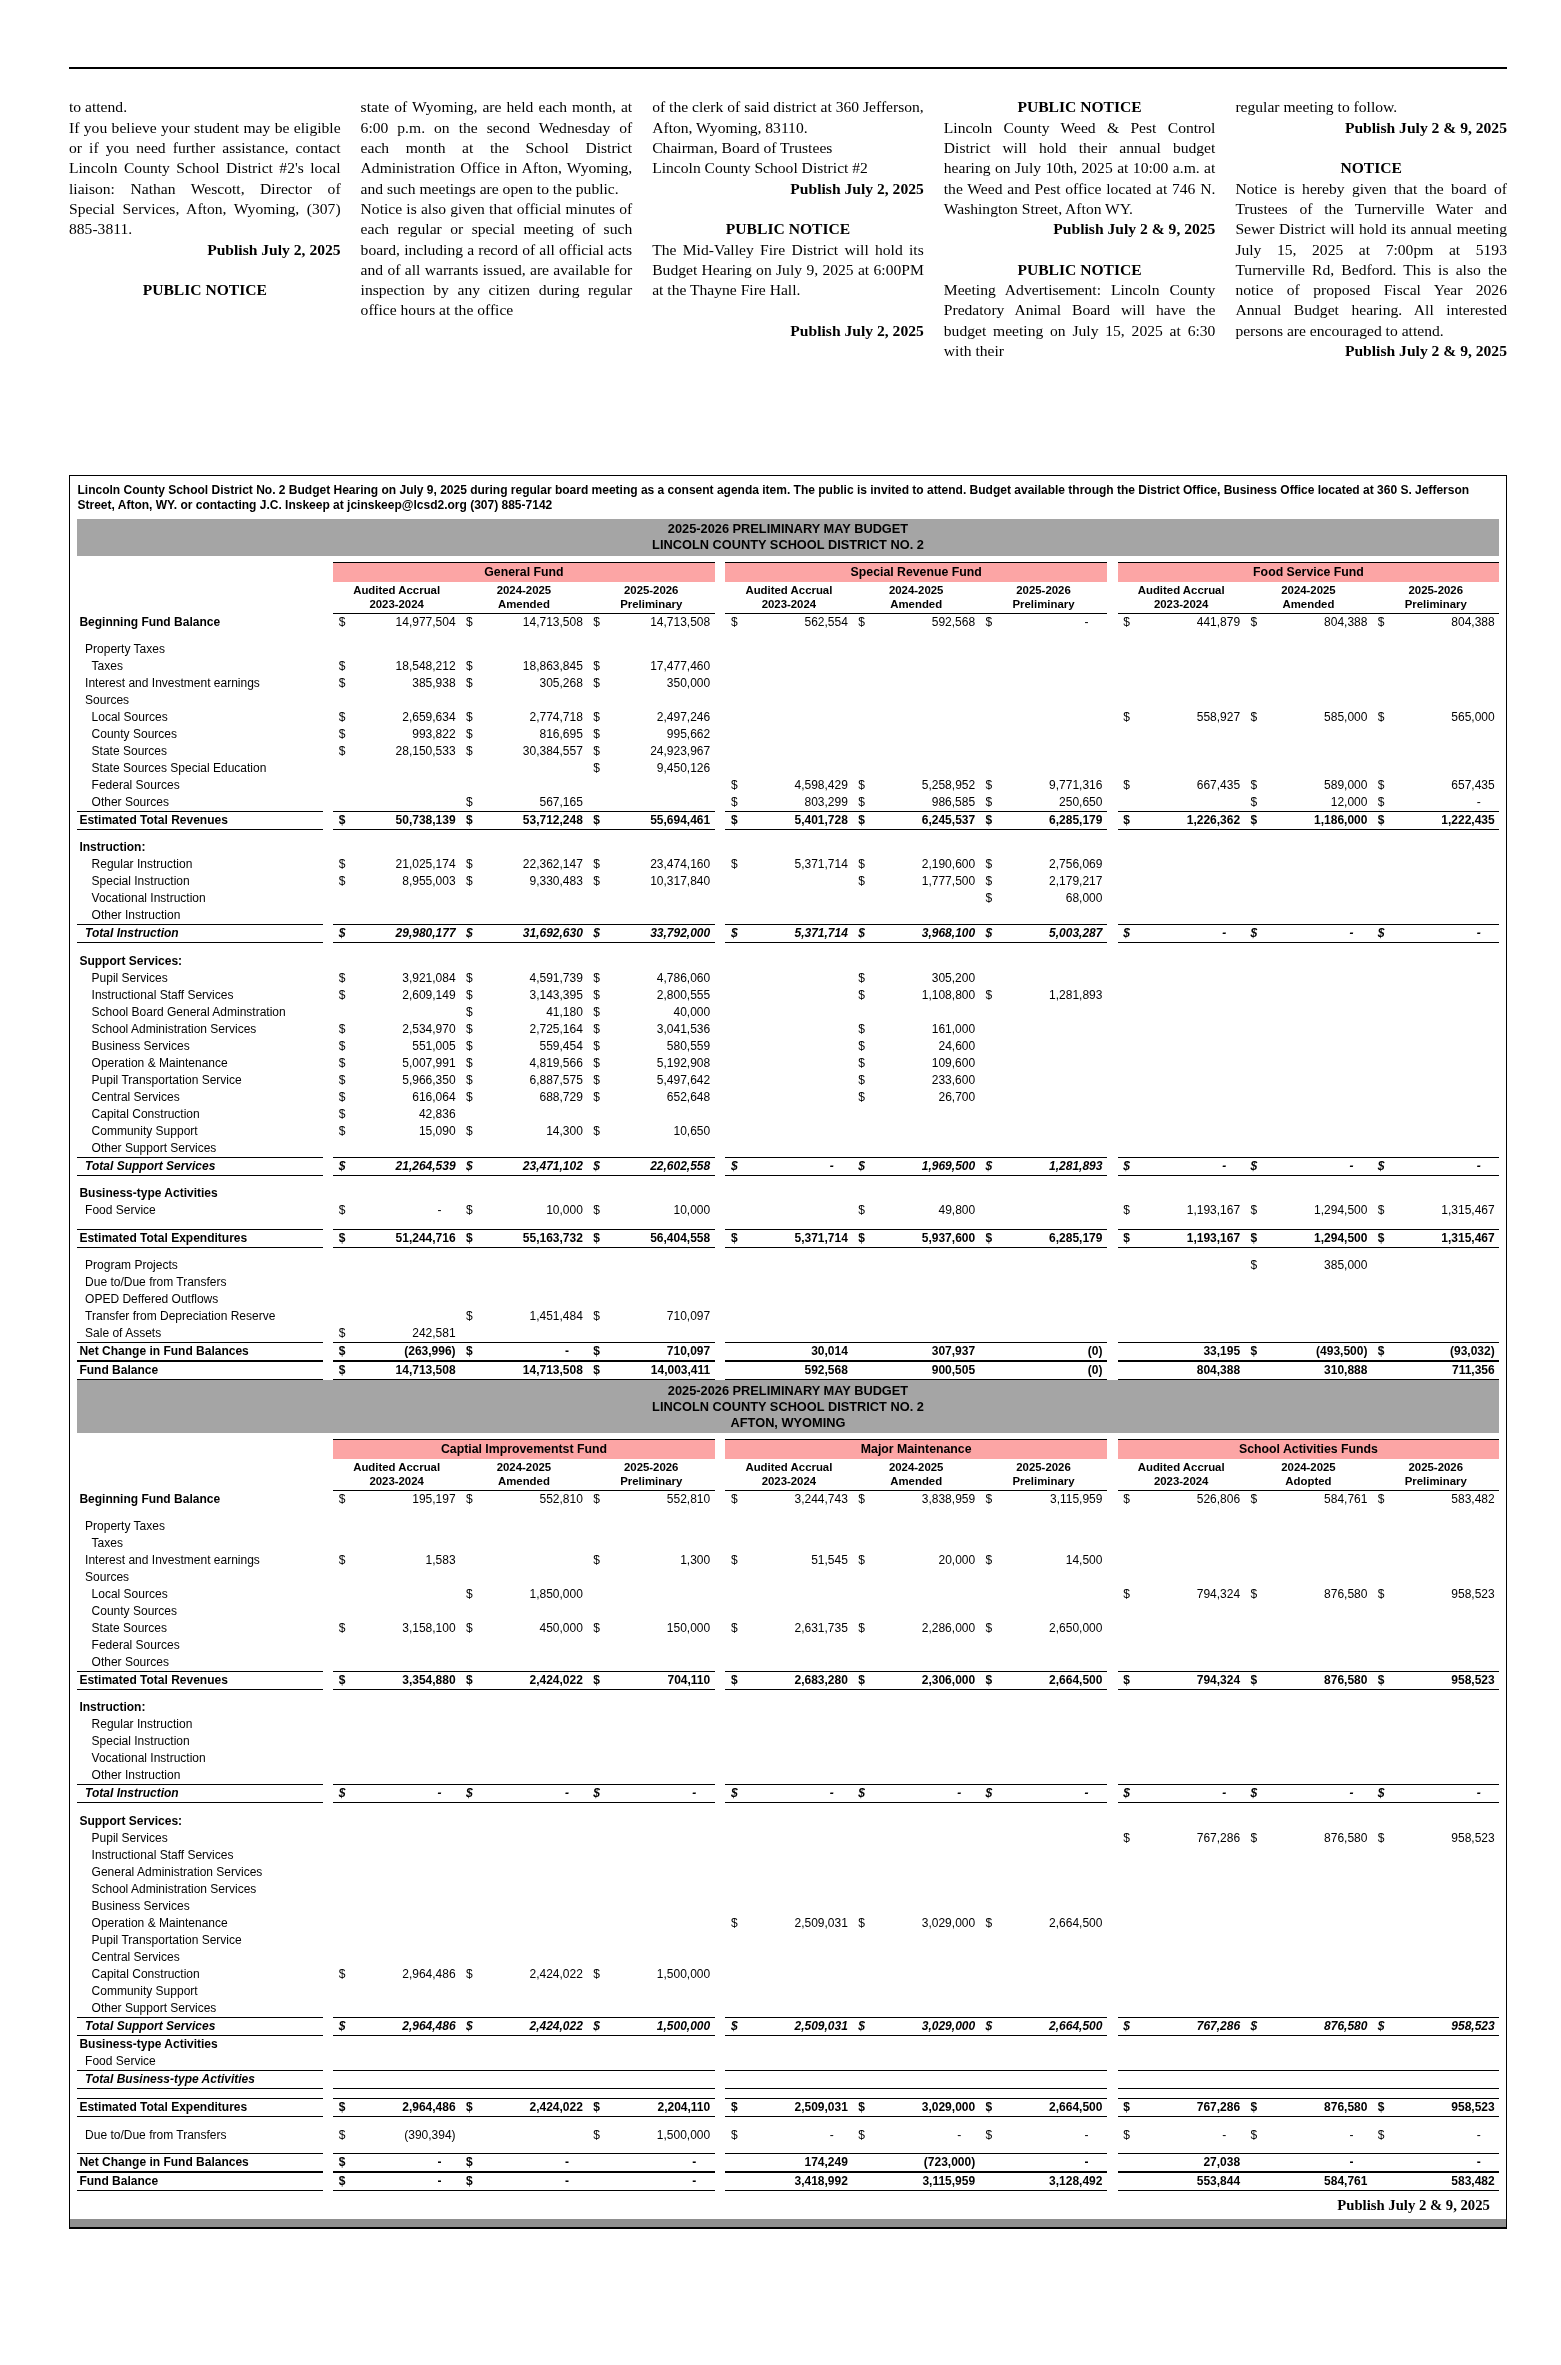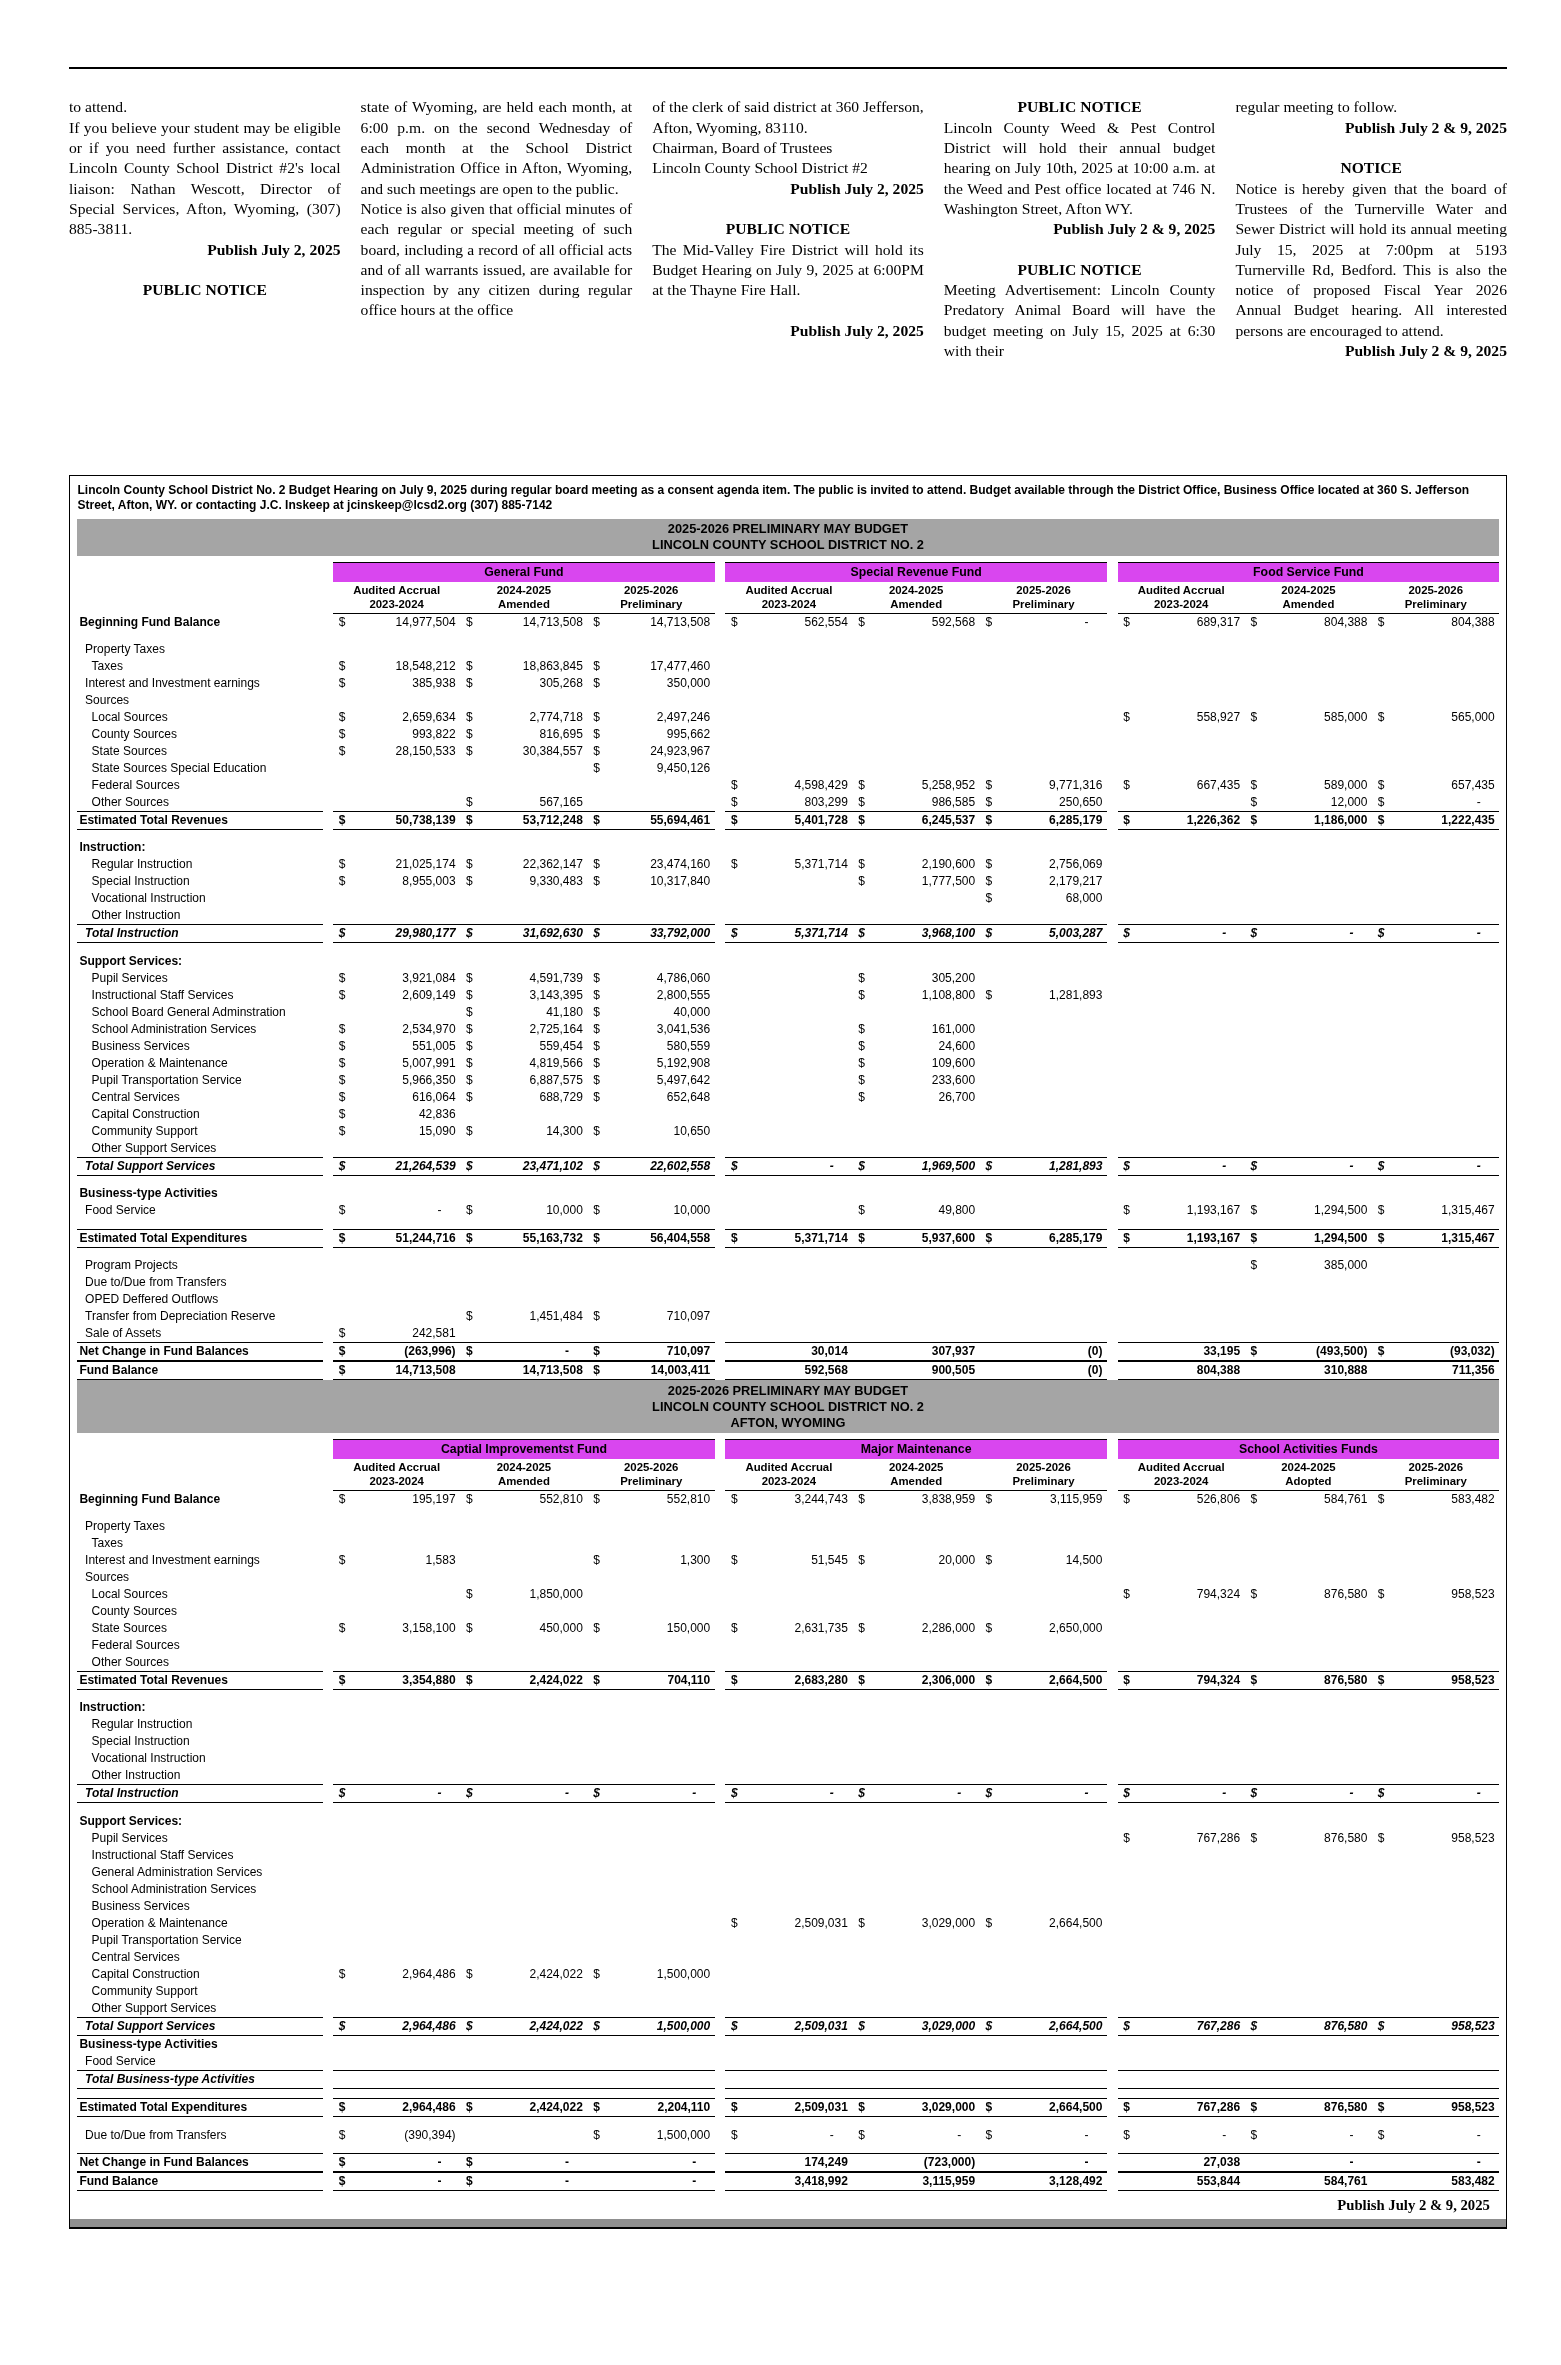--- a/index.html
+++ b/index.html
@@ -33,21 +33,21 @@
     padding: 5.7px 6.6px 0 6.6px;
     font-family: "Liberation Sans", sans-serif;
   }
   .intro { font-size: 12px; font-weight: bold; line-height: 14.7px; margin: 0.9px 0.9px 6.6px 0.9px; }
   .band { background: #a5a5a5; text-align: center; font-weight: bold; font-size: 12.8px; line-height: 16px; padding: 2.4px 0; margin-bottom: 5.7px; }
 
   .frow { display: flex; align-items: stretch; }
   .flabel { flex: 0 0 246px; padding-right: 3.8px; min-width: 0; }
   .fgroup { flex: 1 1 0; margin-left: 10.4px; display: flex; min-width: 0; }
 
-  .fundname { display: block; background: #d946ef; border-top: 1.4px solid #000; text-align: center; font-weight: bold; font-size: 12.3px; line-height: 19px; }
+  .fundname { display: block; background: #fca5a5; border-top: 1.4px solid #000; text-align: center; font-weight: bold; font-size: 12.3px; line-height: 19px; }
   .colhead { flex: 1 1 0; text-align: center; font-weight: bold; font-size: 11.4px; line-height: 13.7px; padding: 2.4px 0 1.9px 0; border-bottom: 1.4px solid #000; }
 
   .drow { min-height: 17px; }
   .lab { font-size: 12px; line-height: 17px; white-space: nowrap; overflow: hidden; }
   .ind0 { padding-left: 2.8px; } .ind1 { padding-left: 8.5px; } .ind2 { padding-left: 15px; }
   .cell { flex: 1 1 0; position: relative; display: flex; justify-content: flex-end; font-size: 12px; line-height: 17px; padding-right: 4.7px; min-width: 0; }
   .dollar { position: absolute; left: 5.7px; }
   .val.dash { padding-right: 14px; }
 
   .r-b .lab { font-weight: bold; }
@@ -191,21 +191,21 @@
               <span class="val">592,568</span>
             </div>
             <div class="cell">
               <span class="dollar">$</span>
               <span class="val dash">-</span>
             </div>
           </div>
           <div class="fgroup">
             <div class="cell">
               <span class="dollar">$</span>
-              <span class="val">689,317</span>
+              <span class="val">441,879</span>
             </div>
             <div class="cell">
               <span class="dollar">$</span>
               <span class="val">804,388</span>
             </div>
             <div class="cell">
               <span class="dollar">$</span>
               <span class="val">804,388</span>
             </div>
           </div>

